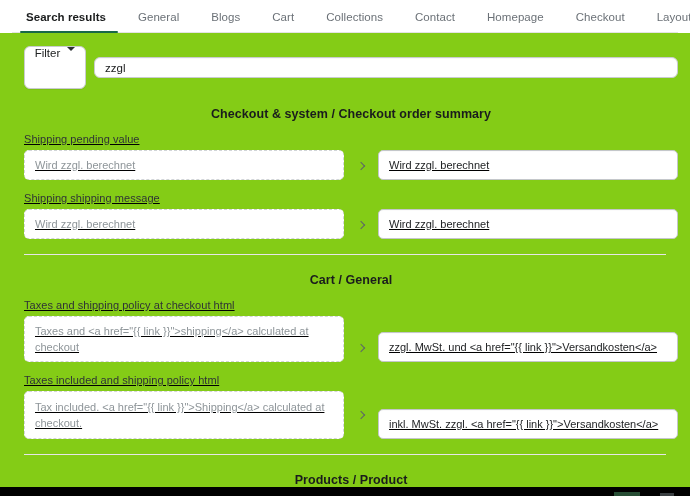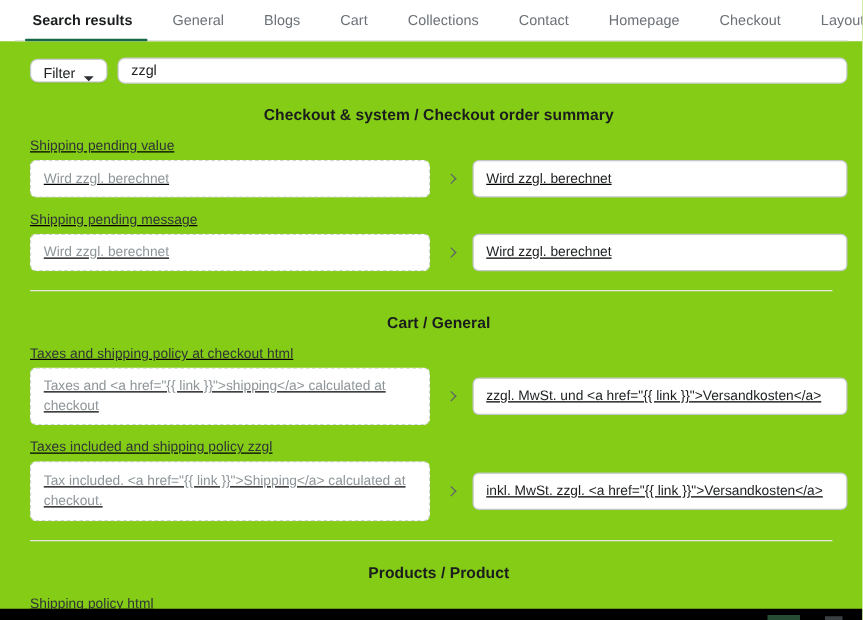--- a/index.html
+++ b/index.html
@@ -70,25 +70,25 @@
   }
 
   
   .filterrow {
     display: flex;
     align-items: center;
     gap: 8px;
     padding: 13px 12px 0 24px;
   }
   .filter-btn {
-    height: 19px;
+    height: 43px;
     min-width: 62px;
     padding: 0 9px;
     display: inline-flex;
-    align-items: flex-end;
+    align-items: flex-start;
     justify-content: center;
     gap: 7px;
     background: #ffffff;
     border: 1px solid #c9cccf;
     border-radius: 6px;
     box-shadow: 0 1px 0 rgba(0,0,0,0.05);
     font-size: 11.5px;
     color: #202223;
     cursor: pointer;
   }
@@ -143,21 +143,21 @@
     text-decoration: underline;
   }
   .field-label {
     font-size: 11px;
     color: #2f3336;
     margin-bottom: 5px;
     letter-spacing: 0.05px;
   }
   .field-row {
     display: flex;
-    align-items: center;
+    align-items: flex-end;
   }
   .box {
     border-radius: 5px;
     font-size: 11px;
     line-height: 16px;
     padding: 6px 10px;
     min-height: 28px;
     display: flex;
     align-items: center;
     word-break: break-word;
@@ -277,21 +277,21 @@
           <div class="field-label">Shipping pending value</div>
           <div class="field-row">
             <div class="box source">Wird zzgl. berechnet</div>
             <div class="arrow-sep">
               <span class="chevron-right"></span>
             </div>
             <div class="box target">Wird zzgl. berechnet</div>
           </div>
         </div>
         <div class="field-block">
-          <div class="field-label">Shipping pending message</div>
+          <div class="field-label">Shipping shipping message</div>
           <div class="field-row">
             <div class="box source">Wird zzgl. berechnet</div>
             <div class="arrow-sep">
               <span class="chevron-right"></span>
             </div>
             <div class="box target">Wird zzgl. berechnet</div>
           </div>
         </div>
       </div>
       <div class="section">
@@ -301,21 +301,21 @@
           <div class="field-label">Taxes and shipping policy at checkout html</div>
           <div class="field-row">
             <div class="box source">Taxes and &lt;a href="{{ link }}"&gt;shipping&lt;/a&gt; calculated at checkout</div>
             <div class="arrow-sep">
               <span class="chevron-right"></span>
             </div>
             <div class="box target">zzgl. MwSt. und &lt;a href="{{ link }}"&gt;Versandkosten&lt;/a&gt;</div>
           </div>
         </div>
         <div class="field-block">
-          <div class="field-label">Taxes included and shipping policy zzgl</div>
+          <div class="field-label">Taxes included and shipping policy html</div>
           <div class="field-row">
             <div class="box source tall">Tax included. &lt;a href="{{ link }}"&gt;Shipping&lt;/a&gt; calculated at checkout.</div>
             <div class="arrow-sep tall">
               <span class="chevron-right"></span>
             </div>
             <div class="box target">inkl. MwSt. zzgl. &lt;a href="{{ link }}"&gt;Versandkosten&lt;/a&gt;</div>
           </div>
         </div>
       </div>
       <div class="section">

